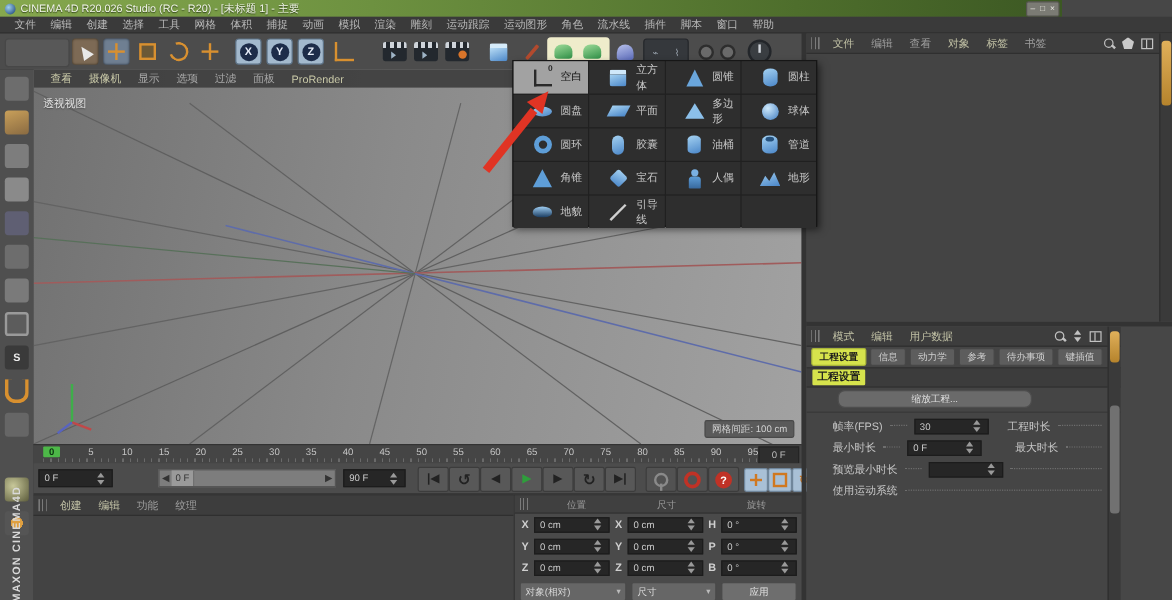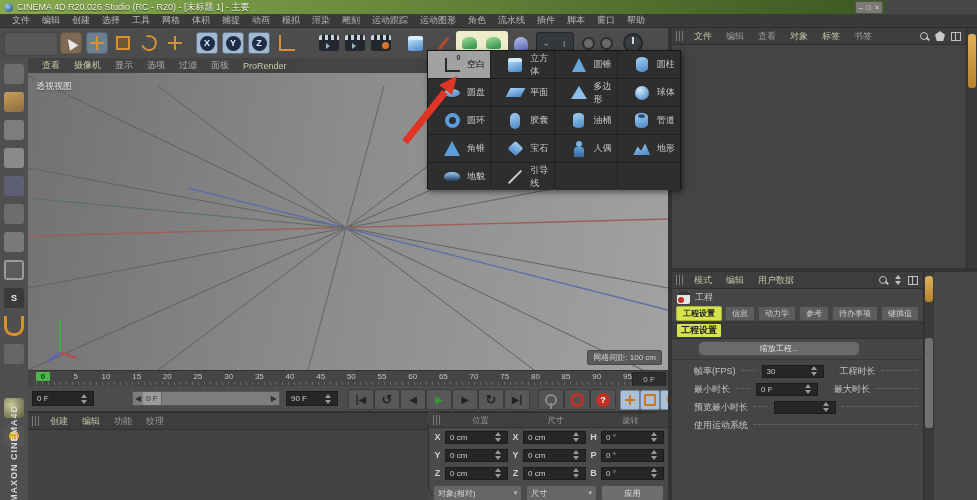--- a/index.html
+++ b/index.html
@@ -140,21 +140,21 @@
   .kcross::before{left:4px;top:0;width:2px;height:10px;}
   .kcross::after{left:0;top:4px;width:10px;height:2px;}
   .ksquare{width:8px;height:8px;border:2px solid #d07820;}
 
   
   .matmgr{position:absolute;left:28px;top:412px;width:400px;height:88px;background:#434343;border-top:1px solid #2f2f2f;box-sizing:border-box;}
   .panelmenu{height:16px;background:#3d3d3d;border-bottom:1px solid #2f2f2f;display:flex;align-items:center;gap:2px;padding-left:4px;}
   .grip{width:7px;height:10px;background:repeating-linear-gradient(90deg,#7a7a7a 0 1px,transparent 1px 3px);margin-right:3px;flex:none;}
   .pm{padding:0 6px;font-size:9px;color:#c2c2a6;}
 
-  .coordmgr{position:absolute;left:428px;top:412px;width:240px;height:88px;background:#4a4a4a;border-left:1px solid #323232;border-top:1px solid #2f2f2f;box-sizing:border-box;border-radius:15px;}
+  .coordmgr{position:absolute;left:428px;top:412px;width:240px;height:88px;background:#4a4a4a;border-left:1px solid #323232;border-top:1px solid #2f2f2f;box-sizing:border-box;}
   .chead{height:14px;display:flex;align-items:center;padding-left:4px;background:#404040;border-bottom:1px solid #333;}
   .chcol{flex:1;text-align:center;font-size:8px;color:#9a9a9a;}
   .crow{display:flex;align-items:center;height:18px;padding:0 4px;gap:3px;}
   .caxis{width:9px;font-weight:bold;font-size:9px;color:#d0d0d0;text-align:center;flex:none;}
   .cfld{flex:1;height:13px;}
   .cbot{display:flex;align-items:flex-end;gap:4px;padding:3px 4px 0 4px;}
   .ddbtn{height:14px;background:#666;border:1px solid #4a4a4a;border-radius:2px;color:#d8d8d8;font-size:8px;
     display:flex;align-items:center;justify-content:space-between;padding:0 4px;gap:4px;}
   .ddbtn i{font-style:normal;font-size:7px;color:#bbb;}
   .applyBtn{height:14px;background:#6e6e6e;border:1px solid #4a4a4a;border-radius:2px;color:#e2e2e2;font-size:8px;
@@ -666,24 +666,20 @@
       <span class="grip"></span>
       <span class="pm">模式</span>
       <span class="pm">编辑</span>
       <span class="pm">用户数据</span>
       <span class="iconrow">
         <span class="mag"></span>
         <span class="udspin"></span>
         <span class="layoutIc"></span>
       </span>
     </div>
-    <div class="projrow">
-      <span class="projIc"></span>
-      <span>工程</span>
-    </div>
     <div class="tabs">
       <span class="tab active">工程设置</span>
       <span class="tab">信息</span>
       <span class="tab">动力学</span>
       <span class="tab">参考</span>
       <span class="tab">待办事项</span>
       <span class="tab">键插值</span>
     </div>
     <div class="sechead">
       <span>工程设置</span>
@@ -702,21 +698,21 @@
       <span class="amlbl" style="margin-left:12px">工程时长</span>
       <span class="leader"></span>
     </div>
     <div class="amrow">
       <span class="amlbl">最小时长</span>
       <span class="leader" style="max-width:14px"></span>
       <span class="fld" style="width:62px;height:13px">
           <span>0 F</span>
           <span class="spin" style="margin-left:auto"></span>
         </span>
-      <span class="amlbl" style="margin-left:12px">最大时长</span>
+      <span class="amlbl" style="margin-left:24px">最大时长</span>
       <span class="leader"></span>
     </div>
     <div class="amrow">
       <span class="amlbl">预览最小时长</span>
       <span class="leader" style="max-width:14px"></span>
       <span class="fld" style="width:62px;height:13px">
           <span class="spin" style="margin-left:auto"></span>
         </span>
       <span class="leader"></span>
     </div>

